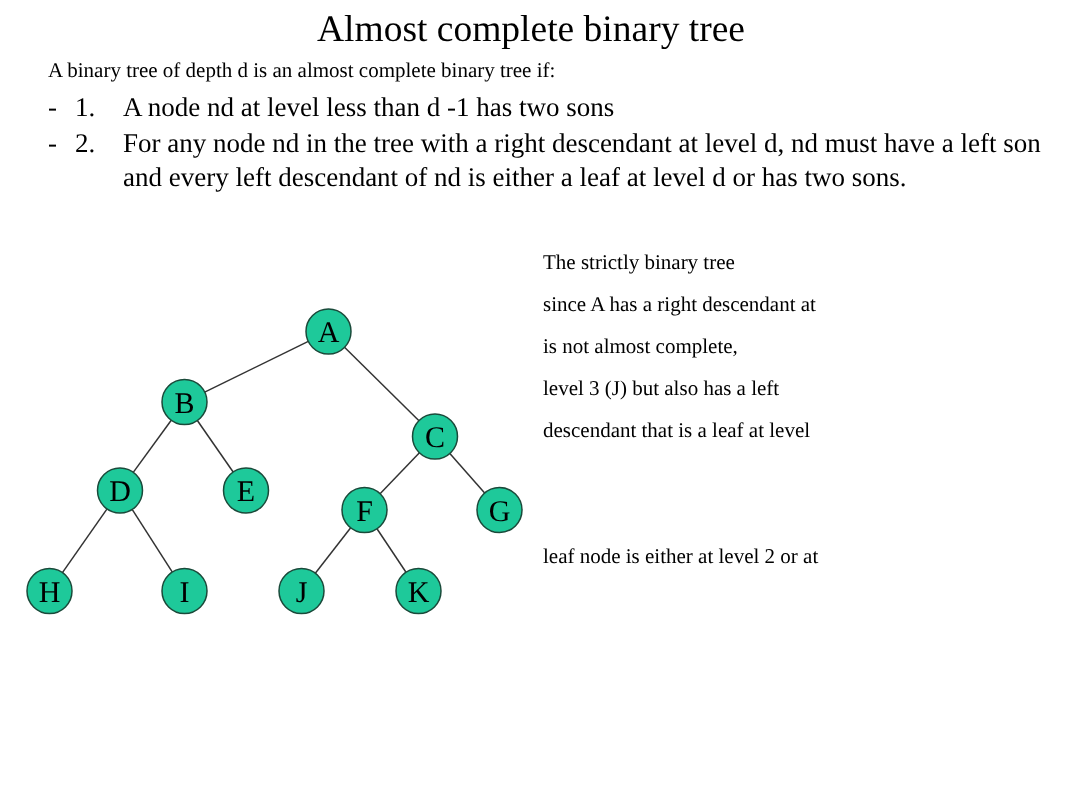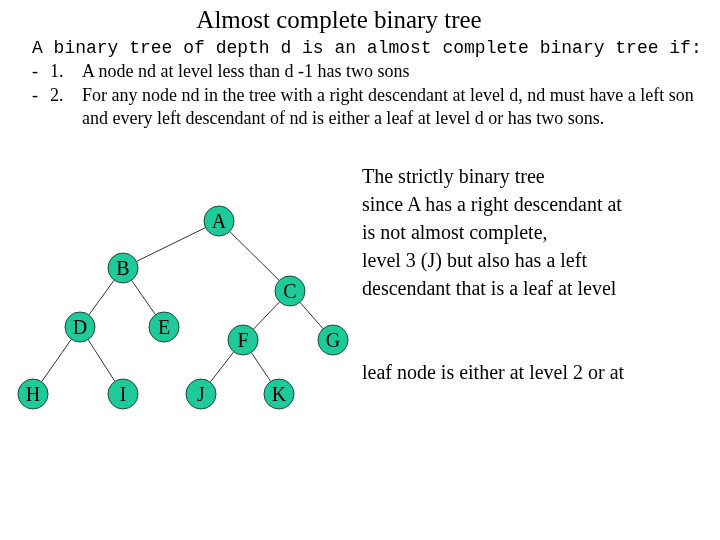--- a/index.html
+++ b/index.html
@@ -1,29 +1,29 @@
 <!DOCTYPE html>
 <html><head>
 <meta charset="utf-8">
 <style>
   html, body { margin:0; padding:0; background:#ffffff; }
   body { width:720px; height:540px; position:relative; overflow:hidden;
          font-family:"Liberation Serif", serif; color:#000; }
-  .title { position:absolute; left:1px; width:676px; top:6px; text-align:center;
+  .title { position:absolute; left:16px; width:676px; top:6px; text-align:center;
            font-size:25px; line-height:28px; }
-  .intro { position:absolute; left:32px; top:37px; font-size:18px; line-height:22px;font-family:Liberation Mono, monospace; }
+  .intro { position:absolute; left:32px; top:37px; font-size:14px; line-height:22px; }
   .cond { position:absolute; left:32px; font-size:18px; line-height:22px; width:680px; }
   .cond .dash { position:absolute; left:0; }
   .cond .num { position:absolute; left:18px; }
   .cond .txt { position:absolute; left:50px; width:640px; }
   .tree { position:absolute; left:0; top:0; }
   .node circle { fill:#1ec99a; stroke:#1a4a3a; stroke-width:1; }
   .node text { font-family:"Liberation Serif", serif; font-size:20px; fill:#000; text-anchor:middle; }
   .edge { stroke:#333; stroke-width:1; }
-  .right { position:absolute; left:362px; top:162px; width:356px; font-size:20px; line-height:28px; }
+  .right { position:absolute; left:362px; top:162px; width:356px; font-size:14px; line-height:28px; }
   .right p { margin:0; }
   .gap { height:28px; }
 </style>
 </head>
 <body>
 
 <div class="title">Almost complete binary tree</div>
 <div class="intro">A binary tree of depth d is an almost complete binary tree if:</div>
 
 <div class="cond" style="top:60px;">

